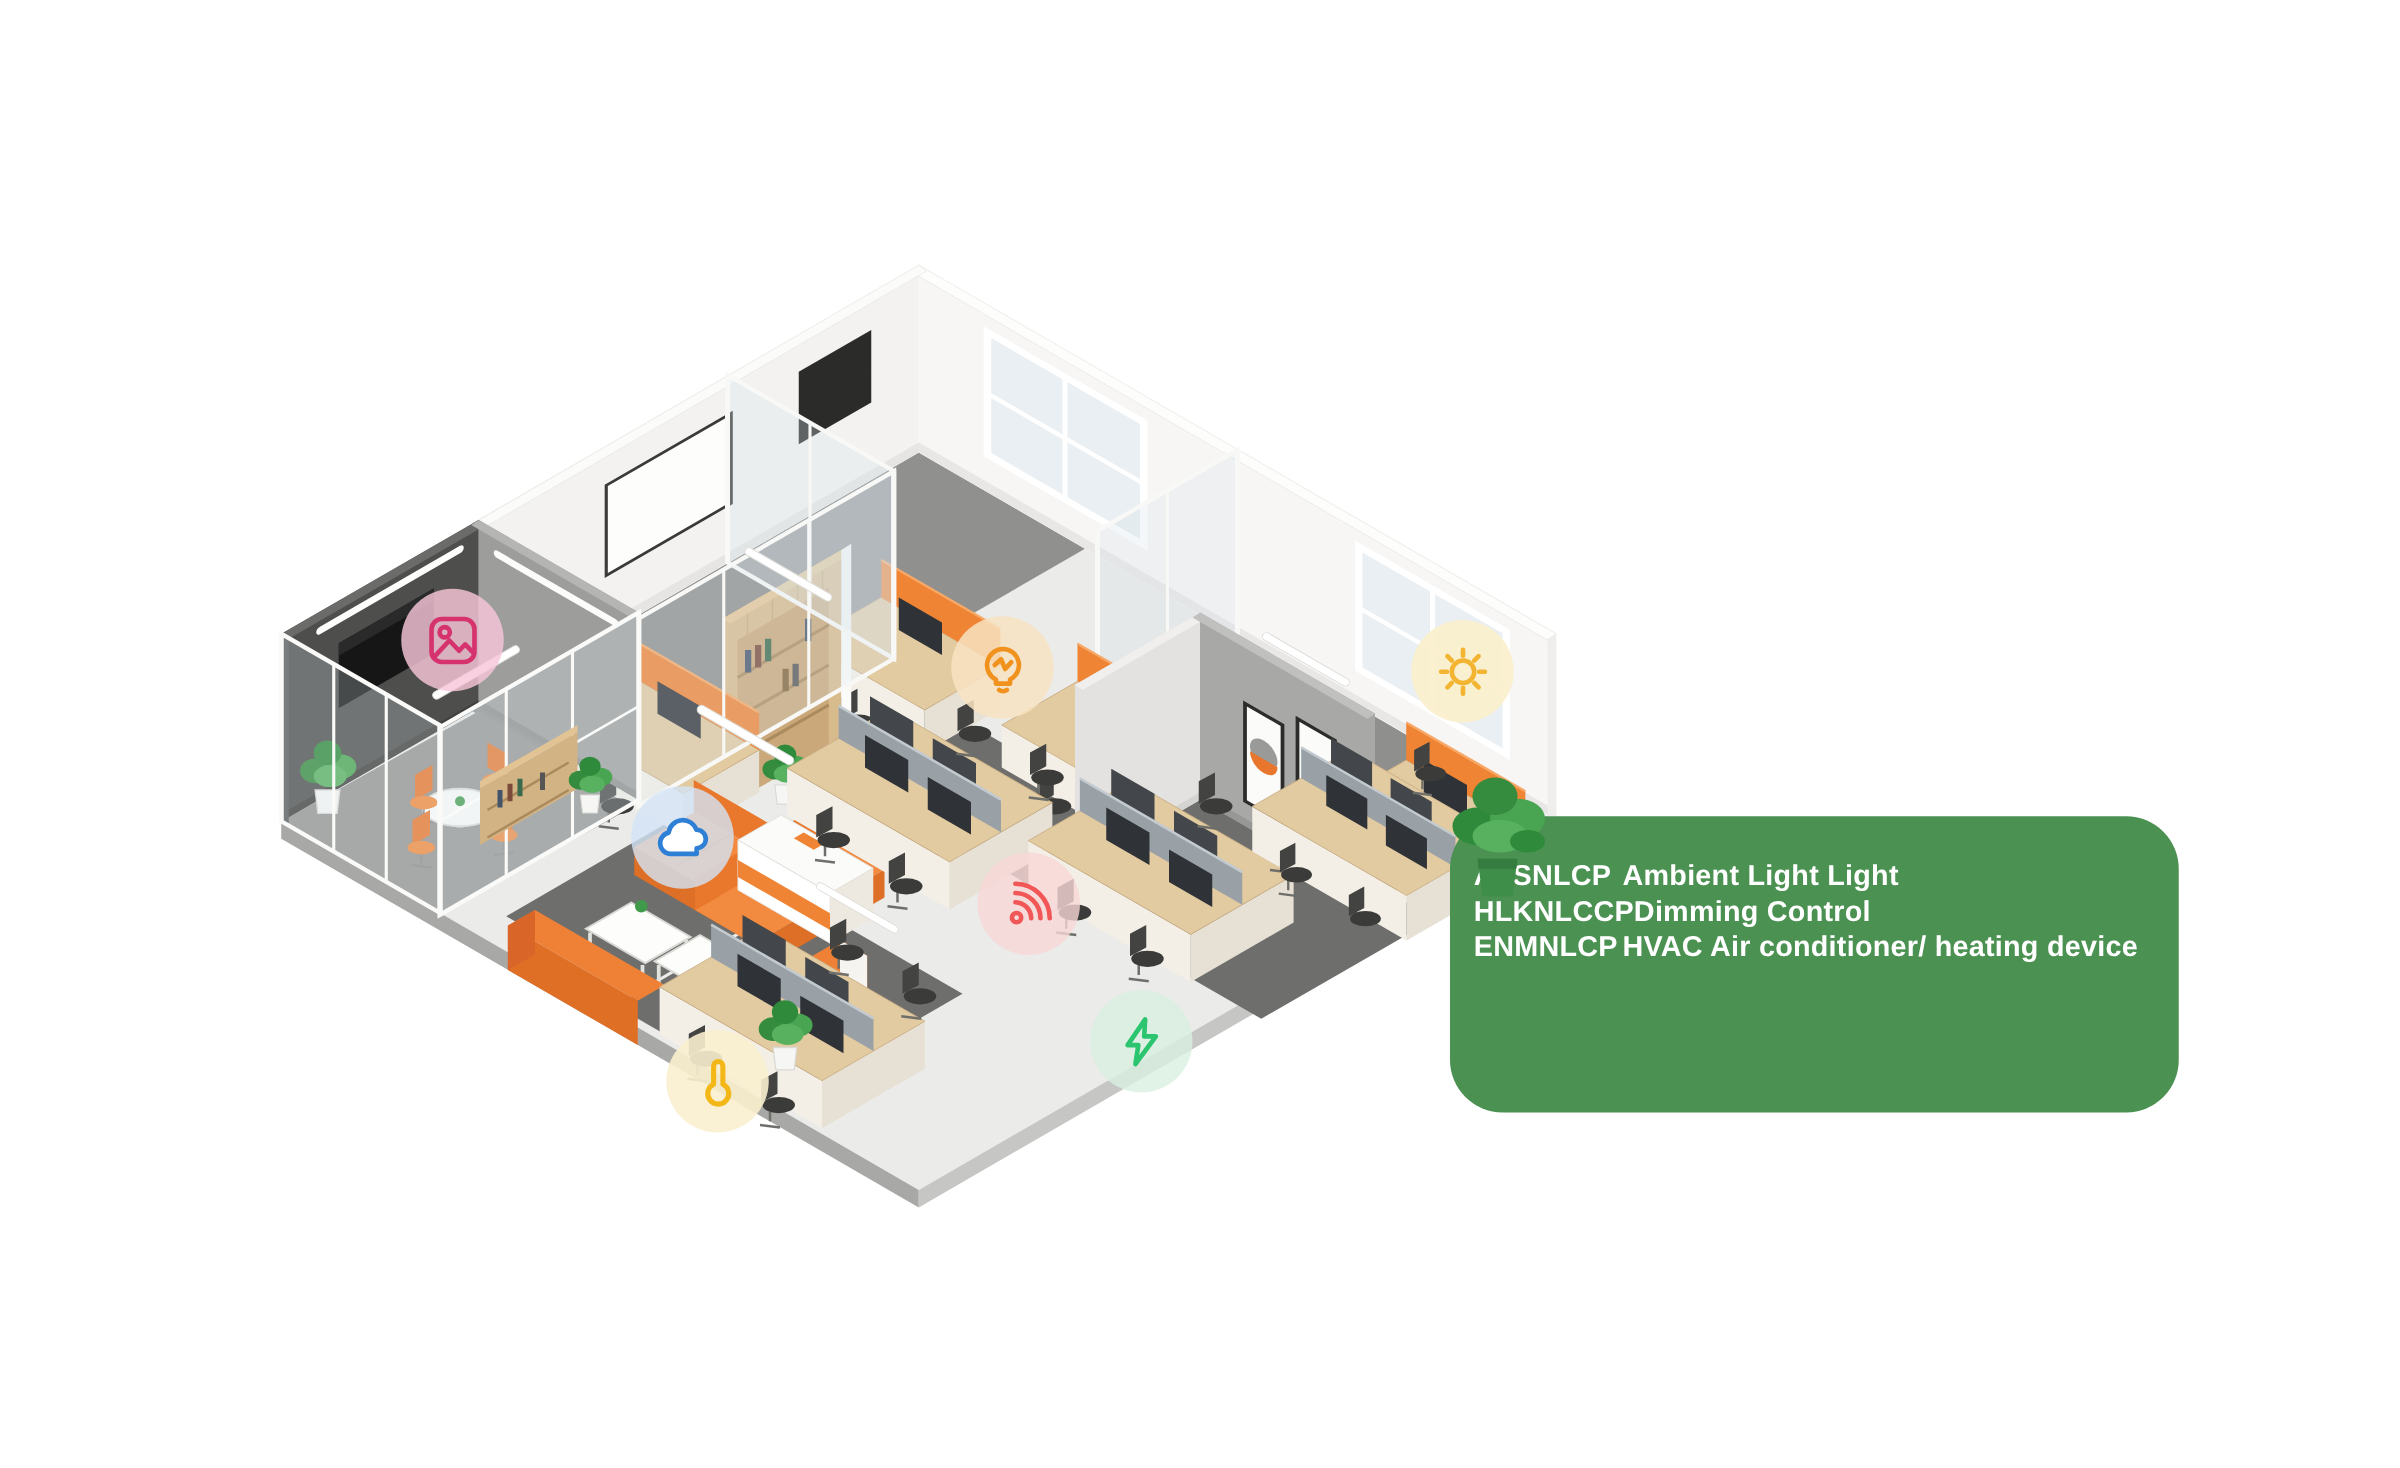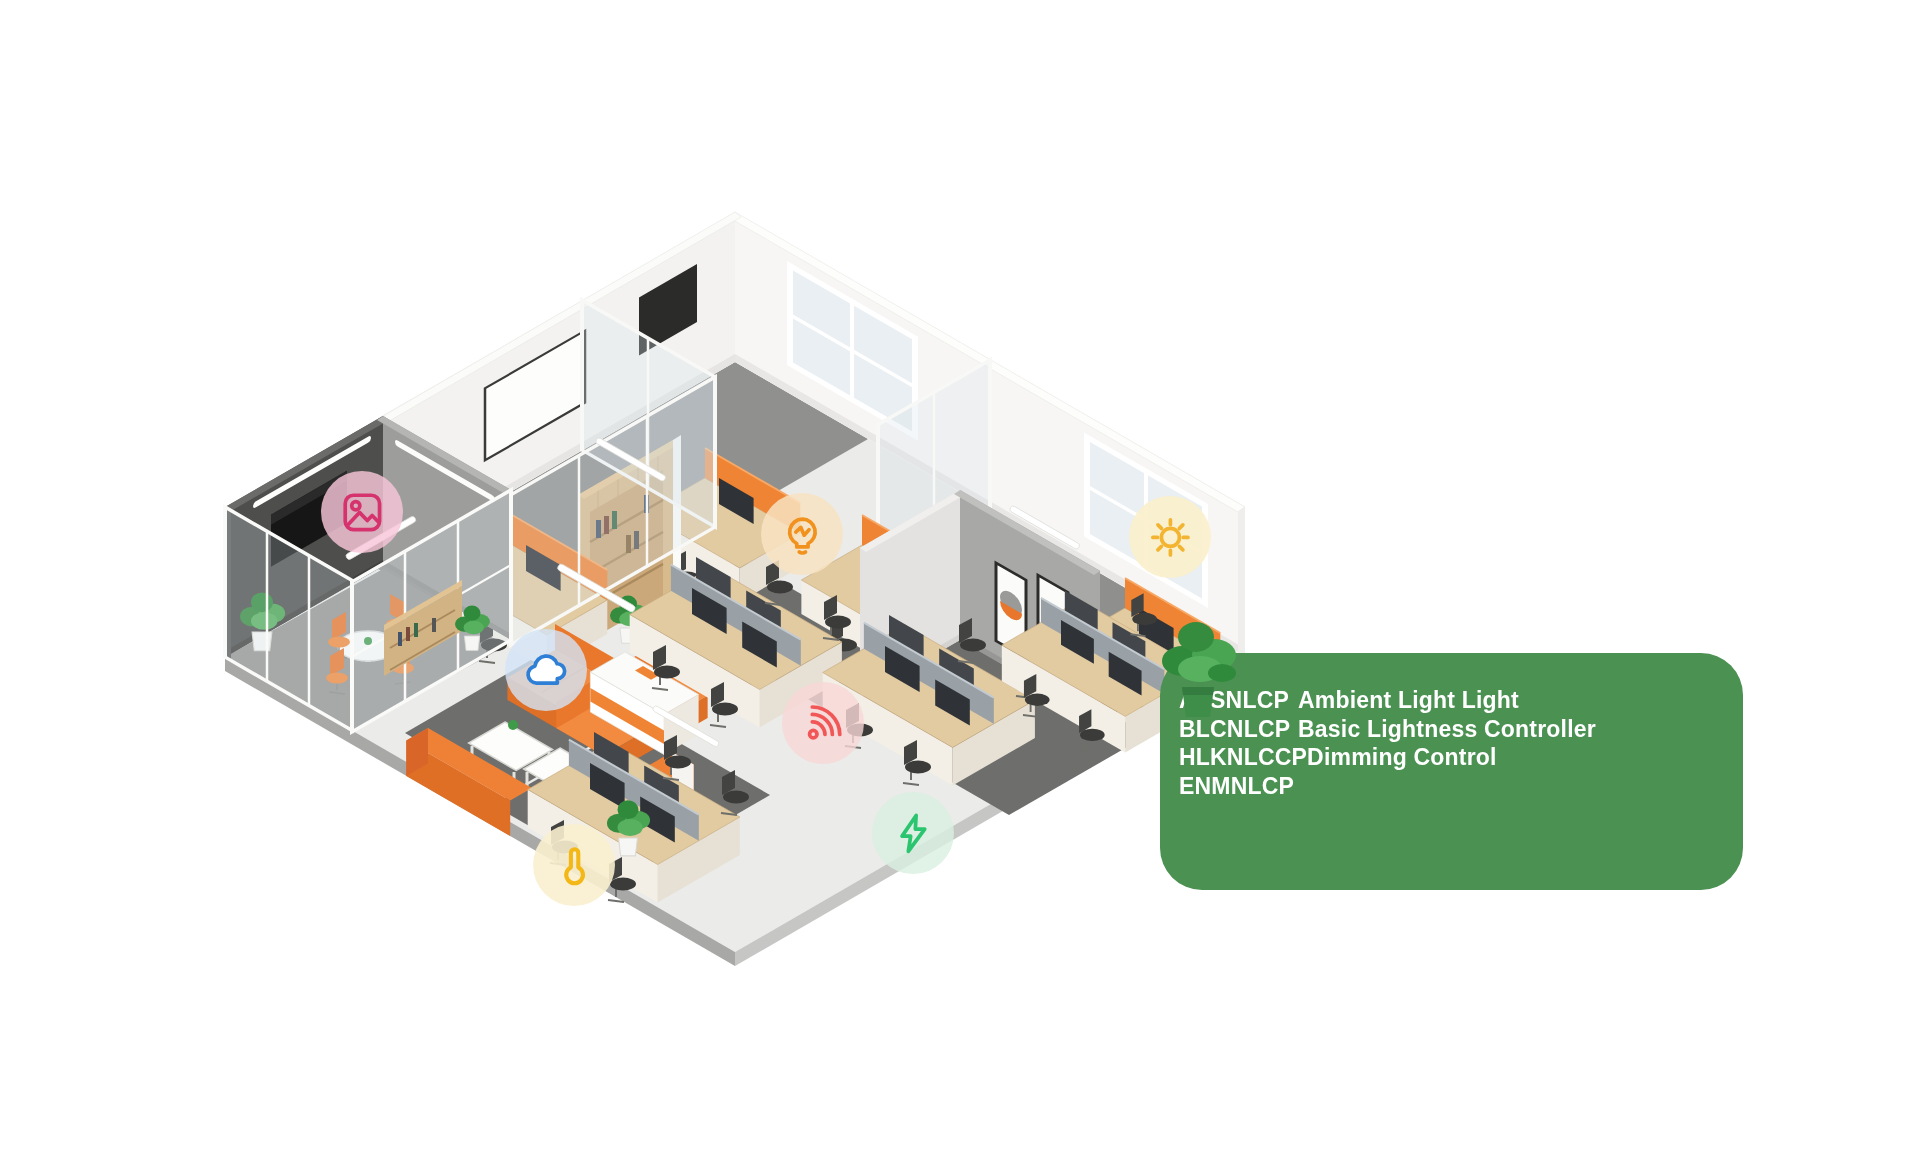--- a/index.html
+++ b/index.html
@@ -345,29 +345,26 @@
       </g>
     </svg>
   </div>
 
   <div class="legend">
     <div class="legend-row">
       <span class="code">ALSNLCP</span>
       <span class="label">Ambient Light Light</span>
     </div>
     <div class="legend-row">
-      <span class="code">BLCNLCP</span>
-      <span class="label">Basic Lightness Controller</span>
-    </div>
-    <div class="legend-row">
       <span class="code">HLKNLCCP</span>
       <span class="label">Dimming Control</span>
     </div>
     <div class="legend-row">
       <span class="code">ENMNLCP</span>
+      <span class="label">HVAC Air conditioner/ heating device</span>
     </div>
   </div>
 
   <svg class="plant-overlay" width="150" height="160" viewBox="0 0 150 160">
     <path d="M52,112 L84,112 L80,142 L56,142 Z" fill="#3e8d49"></path>
     <path d="M52,112 L84,112 L83,120 L53,120 Z" fill="#357c40"></path>
     <ellipse cx="52" cy="86" rx="20" ry="15" fill="#2f8a3c"></ellipse>
     <ellipse cx="84" cy="80" rx="22" ry="16" fill="#4aa552"></ellipse>
     <ellipse cx="66" cy="62" rx="18" ry="15" fill="#358b3e"></ellipse>
     <ellipse cx="70" cy="94" rx="22" ry="13" fill="#57b15f"></ellipse>

